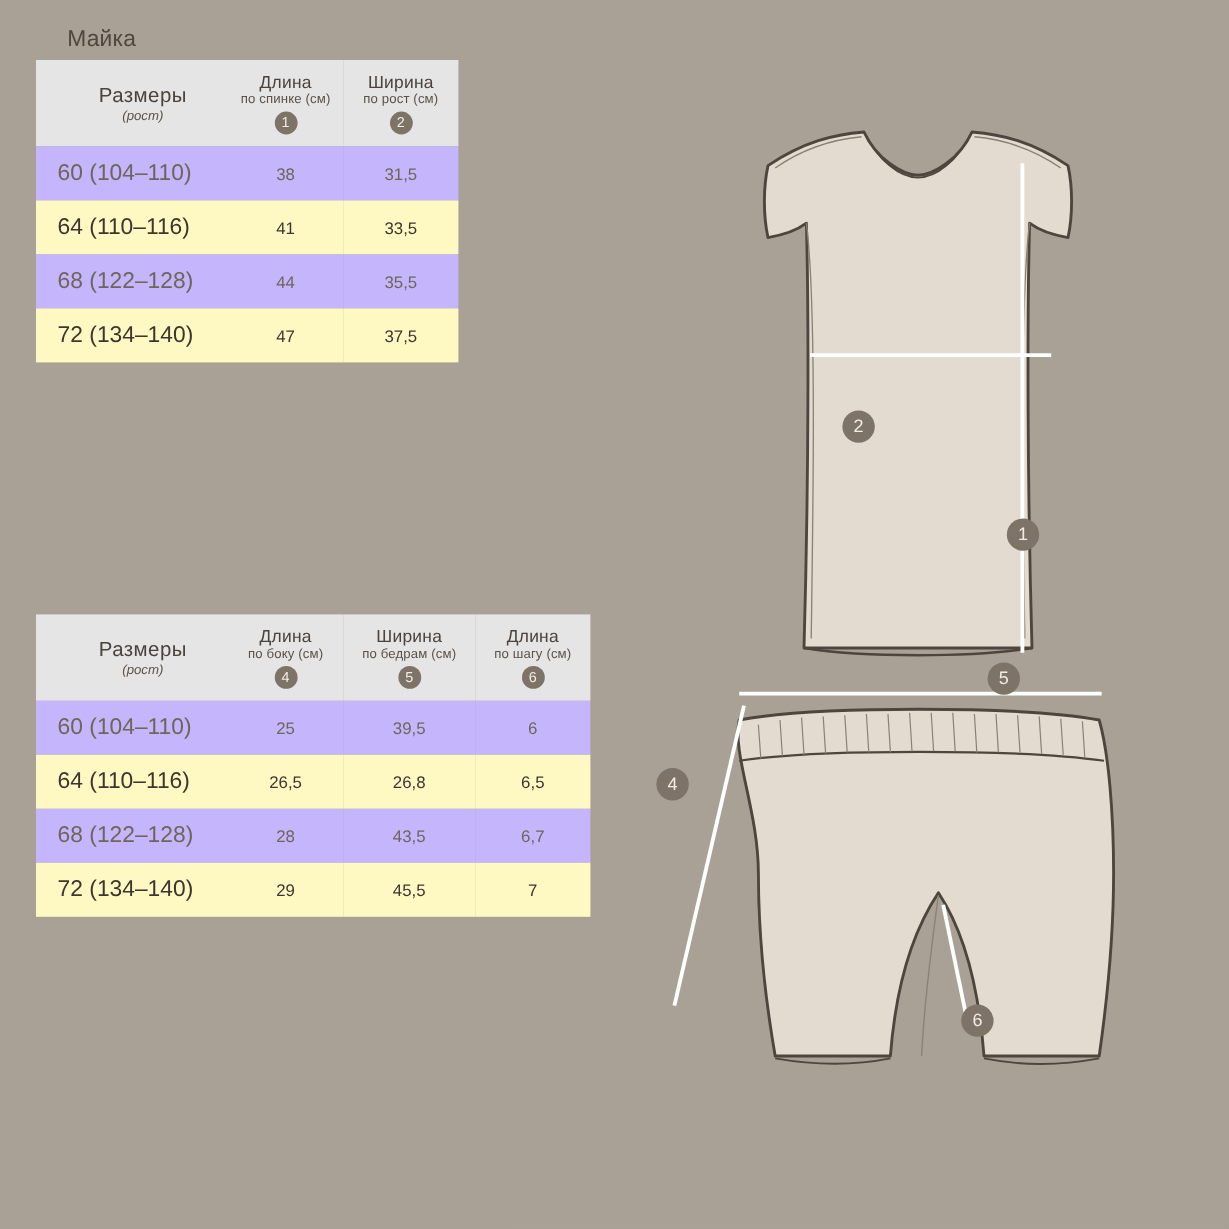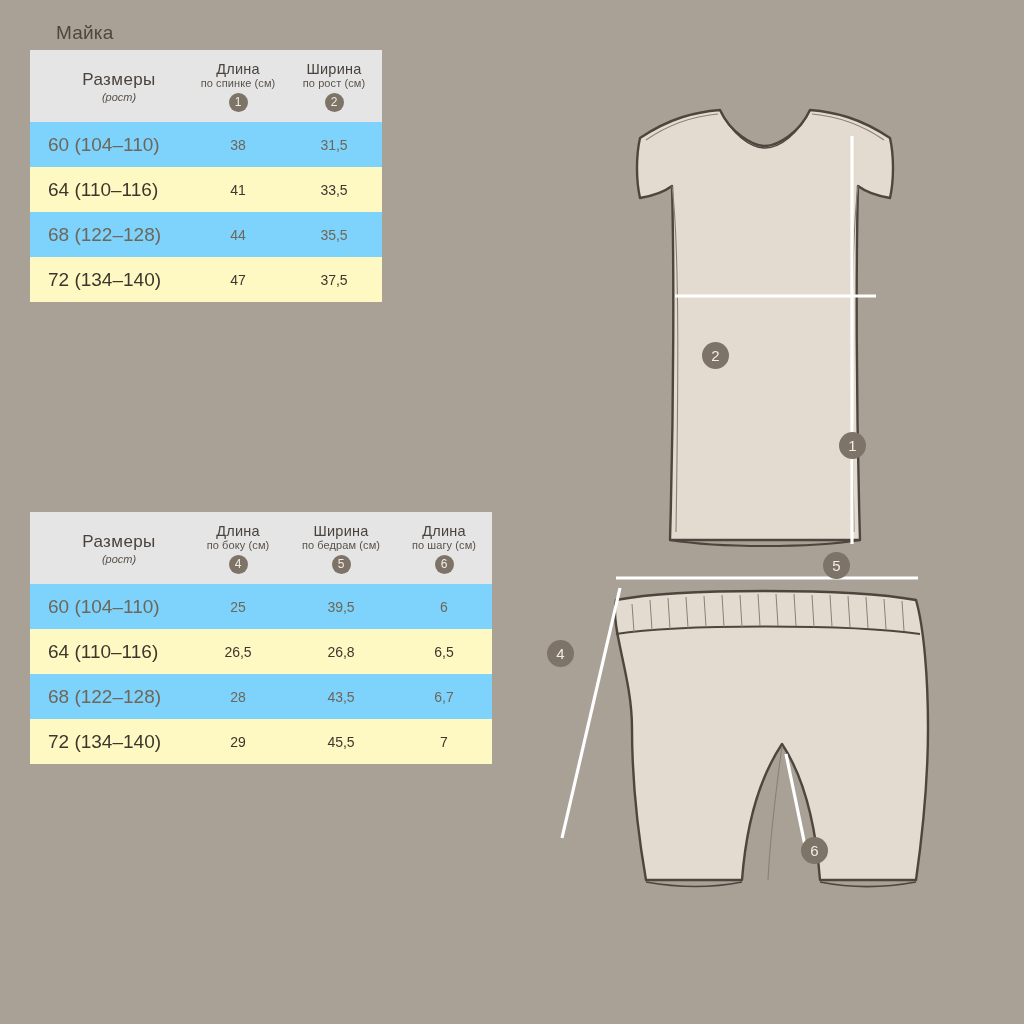--- a/index.html
+++ b/index.html
@@ -101,21 +101,21 @@
   .data-row td {
     height: 45px;
     font-size: 14px;
   }
   .data-row .size-cell {
     text-align: left;
     padding-left: 18px !important;
     font-size: 19px;
   }
   
-  .row-a td { background: #7dd3fc; color: #6f6659; }
+  .row-a td { background: #c4b5fd; color: #6f6659; }
   .row-b td { background: #fef9c3; color: #3d362f; }
 
   
   .illustration {
     position: absolute;
     left: 520px;
     top: 70px;
     width: 490px;
     height: 900px;
   }

